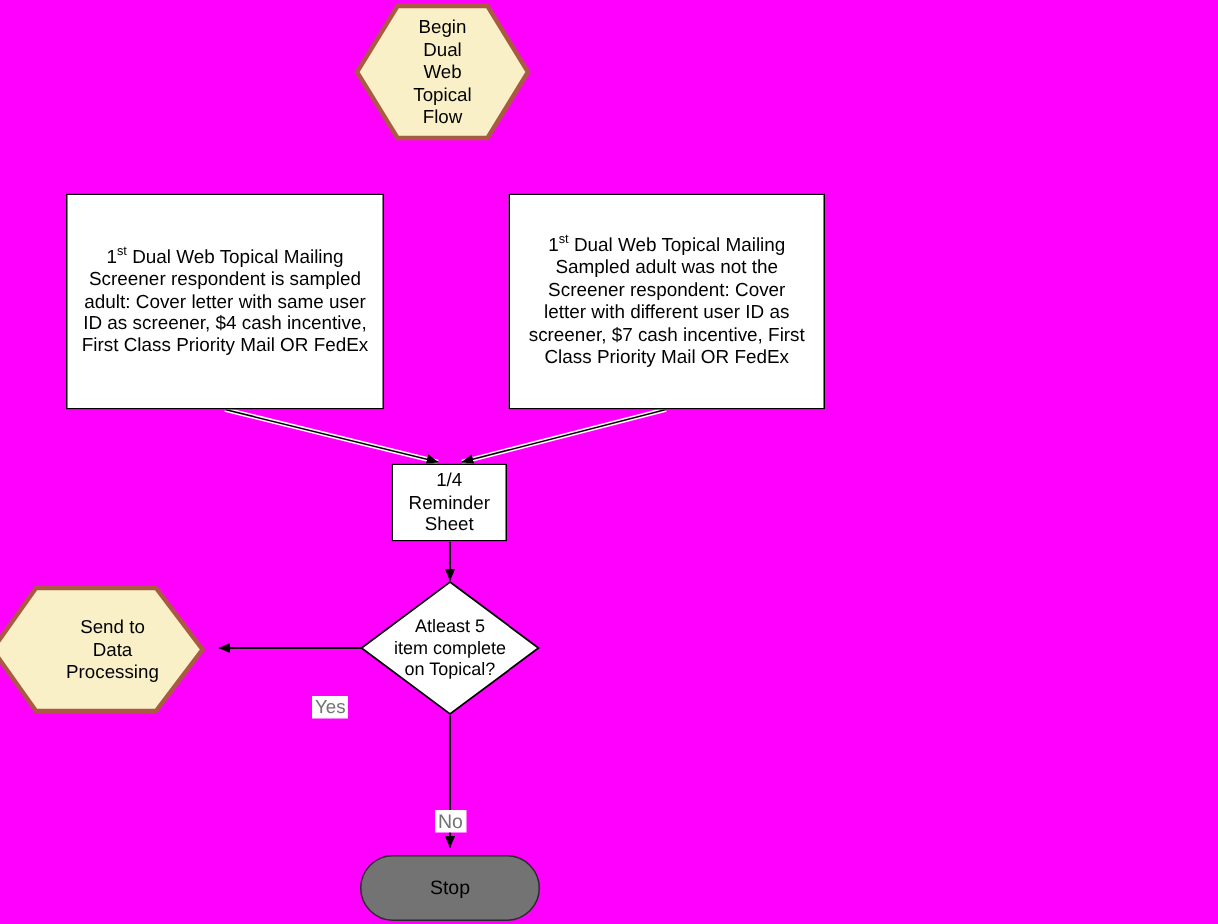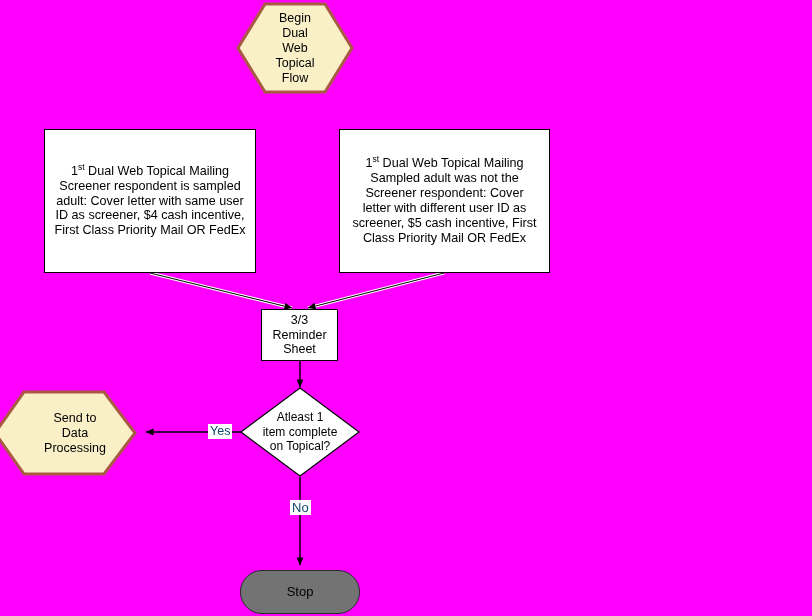--- a/index.html
+++ b/index.html
@@ -94,24 +94,25 @@
   
   .stadium {
     border: 1px solid #2b2b2b;
     border-radius: 26px;
   }
 
   
   .edge-label {
     position: absolute;
     background: #FFFFFF;
-    color: #0c4a6e;
+    color: #737373;
     line-height: 1;
     padding: 1px 2px;
     white-space: nowrap;
+    margin-top: 40px;
   }
 
   .sup {
     font-size: 0.68em;
     vertical-align: super;
     line-height: 0;
   }
 
   .multiline { white-space: pre-line; }
 </style>
@@ -158,32 +159,32 @@
     <div style="white-space:nowrap;">
       <span>1</span><span class="sup">st</span><span> Dual Web Topical Mailing</span>
     </div>
     <div style="padding:0 2px;">Screener respondent is sampled adult: Cover letter with same user ID as screener, $4 cash incentive, First Class Priority Mail OR FedEx</div>
   </div>
 
   <div class="node rect" style="left:339px; top:129px; width:211px; height:144px; font-size:12.6px; flex-direction:column;">
     <div style="white-space:nowrap;">
       <span>1</span><span class="sup">st</span><span> Dual Web Topical Mailing</span>
     </div>
-    <div style="padding:0 4px;">Sampled adult was not the Screener respondent:  Cover letter with different  user ID as screener,  $5 cash incentive,  First Class Priority Mail OR FedEx</div>
-  </div>
-
-  <div class="node rect multiline" style="left:261px; top:309px; width:77px; height:52px; font-size:12.5px;">3/3
+    <div style="padding:0 4px;">Sampled adult was not the Screener respondent:  Cover letter with different  user ID as screener,  $7 cash incentive,  First Class Priority Mail OR FedEx</div>
+  </div>
+
+  <div class="node rect multiline" style="left:261px; top:309px; width:77px; height:52px; font-size:12.5px;">1/4
 Reminder
 Sheet</div>
 
   <div class="diamond-wrap" style="left:240px; top:387px; width:120px; height:90px;">
     <svg width="120" height="90" viewBox="0 0 120 90">
       <polygon points="60,1 119,45 60,89 1,45" fill="#FFFFFF" stroke="#000000" stroke-width="1.2"></polygon>
     </svg>
-    <div class="diamond-label multiline" style="font-size:12px;">Atleast 1
+    <div class="diamond-label multiline" style="font-size:12px;">Atleast 5
 item complete
 on Topical?</div>
   </div>
 
   <div class="hex-wrap" style="left:-8px; top:390px; width:146px; height:86px;">
     <svg width="146" height="86" viewBox="0 0 146 86">
       <polygon points="32,2 112,2 143,43 112,84 32,84 3,43" fill="#FAF0C8" stroke="#A85B42" stroke-width="3"></polygon>
     </svg>
     <div class="hex-label multiline" style="font-size:12.5px; padding-left:10px;">Send to
 Data

